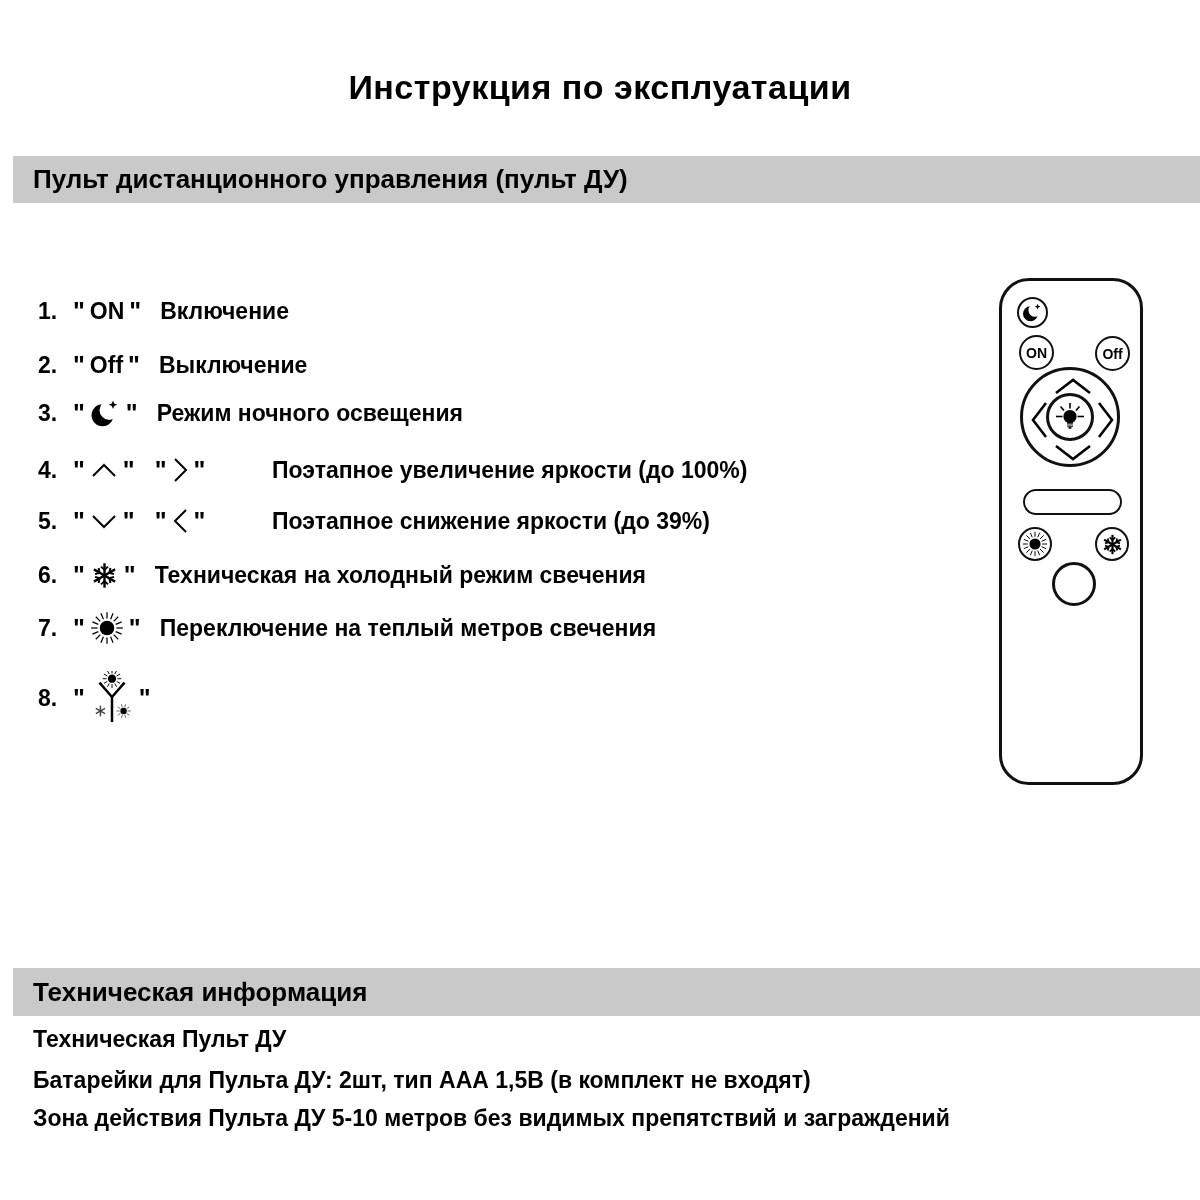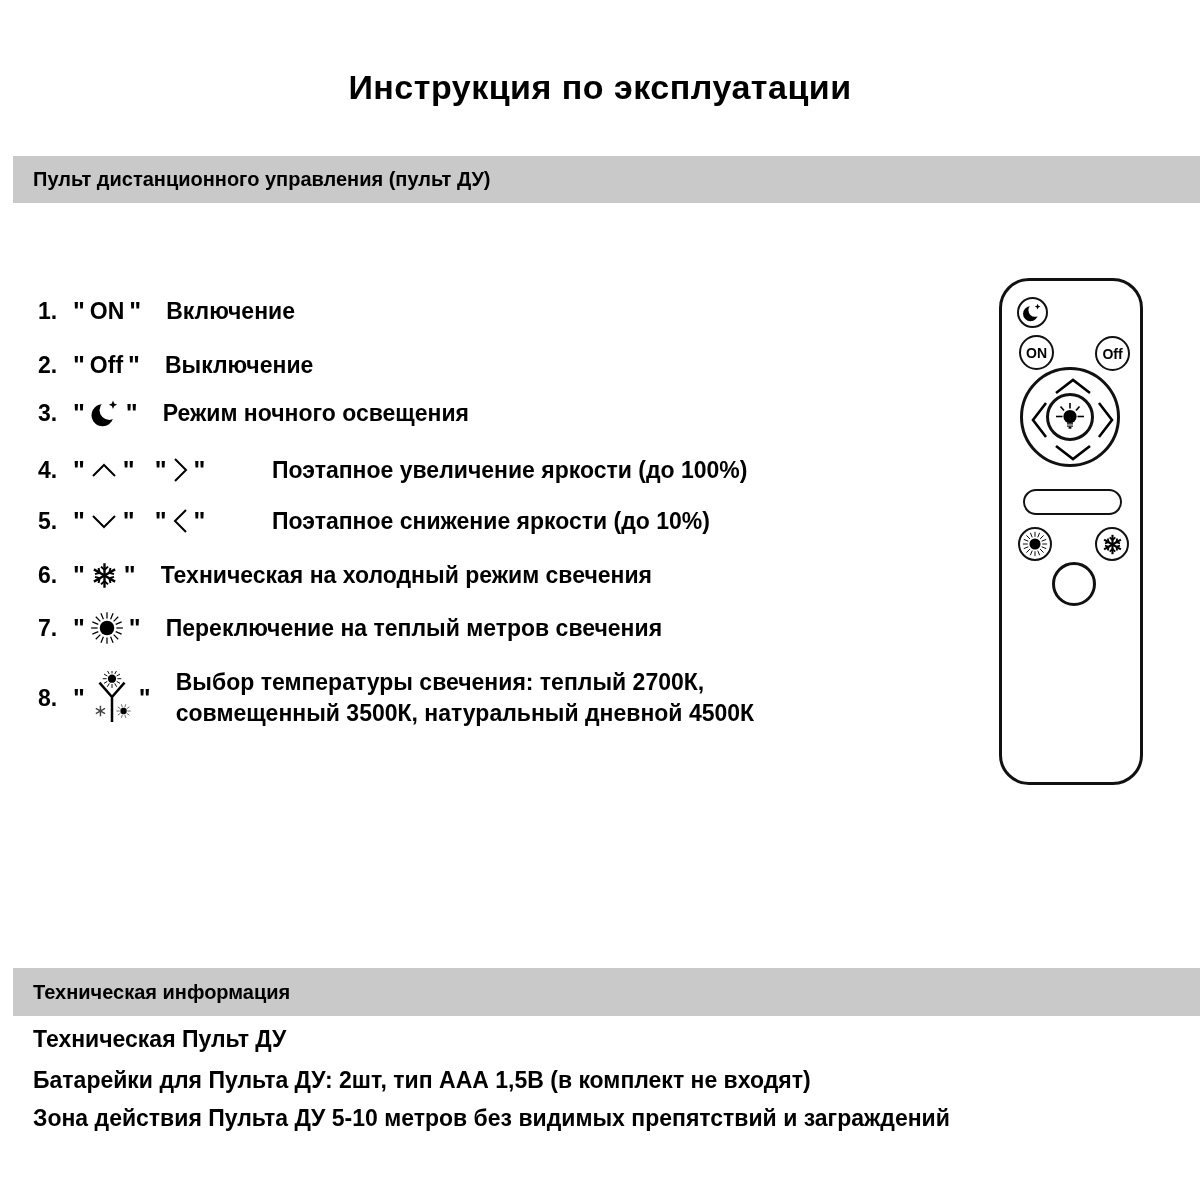--- a/index.html
+++ b/index.html
@@ -10,35 +10,35 @@
   }
   .abs{position:absolute;}
   #page-title{
     top:68px;left:0;width:1200px;text-align:center;
     font-size:34px;font-weight:bold;letter-spacing:.5px;
   }
   .section-bar{
     left:13px;width:1187px;height:47px;display:flex;align-items:center;
     padding-left:20px;box-sizing:border-box;
   }
-  .section-bar .bar-label{font-size:20px;font-weight:bold;}
+  .section-bar .bar-label{font-size:26px;font-weight:bold;}
   #bar-remote{top:156px;}
   #bar-tech{top:940px;height:48px;}
   
   .row{
     left:38px;height:36px;display:flex;align-items:center;
     font-size:23px;font-weight:bold;white-space:nowrap;
   }
   .row .num{width:30px;flex:0 0 auto;}
   .row .icons{display:flex;align-items:center;flex:0 0 auto;min-width:80px;}
   .row .icons.wide{min-width:188px;}
   .icon-group{display:flex;align-items:center;margin-right:10px;}
   .q{font-size:25px;font-weight:bold;padding:0 5px;line-height:1;}
   .btn-word{font-size:23px;font-weight:bold;}
-  .row .txt{margin-left:10px;}
+  .row .txt{margin-left:4px;}
   #row-8{height:64px;align-items:center;}
   #row-8 .txt2{line-height:31px;white-space:normal;width:760px;}
   .icon{display:inline-flex;align-items:center;justify-content:center;}
   
   #remote-body{
     left:999px;top:278px;width:144px;height:507px;background:#fff;
     border:3px solid #111;border-radius:30px;box-sizing:border-box;
   }
   .rbtn{
     position:absolute;background:#fff;border:2.6px solid #111;border-radius:50%;
@@ -150,21 +150,21 @@
         <span class="icon-group">
           <span class="q">"</span>
           <span class="icon">
             <svg width="17" height="28" viewBox="0 0 17 28">
               <polyline points="14,3 3,14 14,25" fill="none" stroke="#000" stroke-width="2"></polyline>
             </svg>
           </span>
           <span class="q">"</span>
         </span>
       </span>
-      <span class="txt" style="margin-left: 16px;">Поэтапное снижение яркости (до 10%)</span>
+      <span class="txt" style="margin-left: 16px;">Поэтапное снижение яркости (до 39%)</span>
     </div>
     <div class="abs row" id="row-6" style="top: 557px;">
       <span class="num">6.</span>
       <span class="icons">
         <span class="icon-group">
           <span class="q">"</span>
           <span class="icon">
             <svg width="29" height="29" viewBox="0 0 28 28">
               <g transform="rotate(0 14 14)">
       <line x1="14" y1="14" x2="14" y2="2.2" stroke="#000" stroke-width="2.3"></line>
@@ -261,24 +261,20 @@
               <line x1="30.76" y1="39.15" x2="28.01" y2="37.15" stroke="#555" stroke-width="0.9"></line>
               <line x1="32.76" y1="37.70" x2="31.71" y2="34.46" stroke="#555" stroke-width="0.9"></line>
               <line x1="35.24" y1="37.70" x2="36.29" y2="34.46" stroke="#555" stroke-width="0.9"></line>
               <line x1="37.24" y1="39.15" x2="39.99" y2="37.15" stroke="#555" stroke-width="0.9"></line>
               <circle cx="34" cy="41.5" r="3.3" fill="#000"></circle>
   </svg>
           </span>
           <span class="q">"</span>
         </span>
       </span>
-      <span class="txt txt2">
-        <div>Выбор температуры свечения: теплый 2700К,</div>
-        <div>совмещенный 3500К, натуральный дневной 4500К</div>
-      </span>
     </div>
   </div>
 
 <div id="remote-body" class="abs">
   <div class="rbtn" style="left:15px;top:16px;width:31px;height:31px;">
     <span class="icon">
         <svg width="21" height="21" viewBox="0 0 26 26">
     <circle cx="10.5" cy="14.5" r="9.2" fill="#000"></circle>
     <circle cx="16.2" cy="10.2" r="8.2" fill="#fff"></circle>
     <path d="M19.3 2.2 l1 2.5 2.5 1 -2.5 1 -1 2.5 -1 -2.5 -2.5 -1 2.5 -1 z" fill="#000"></path>

